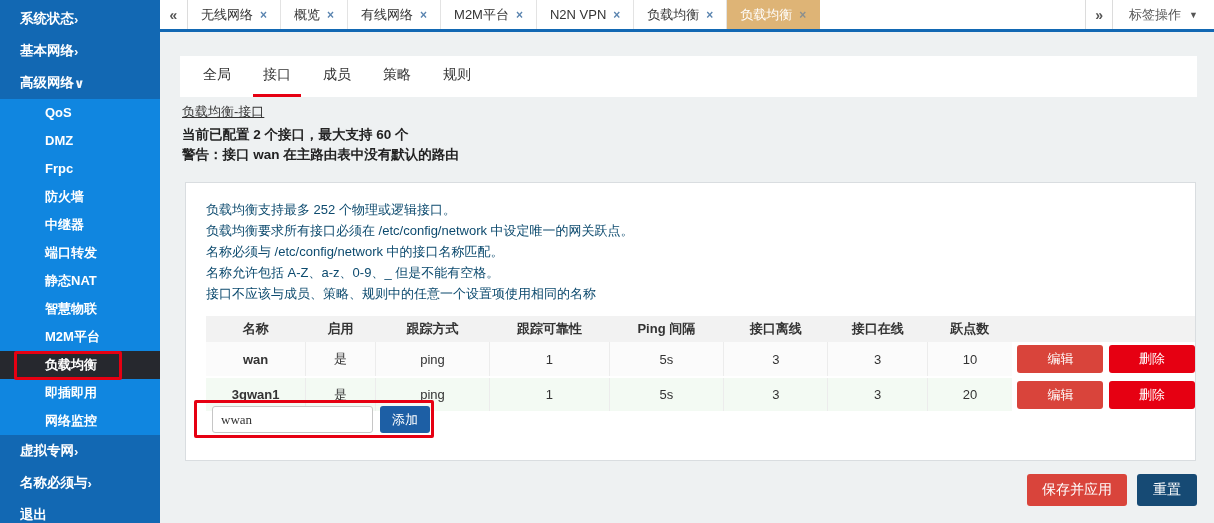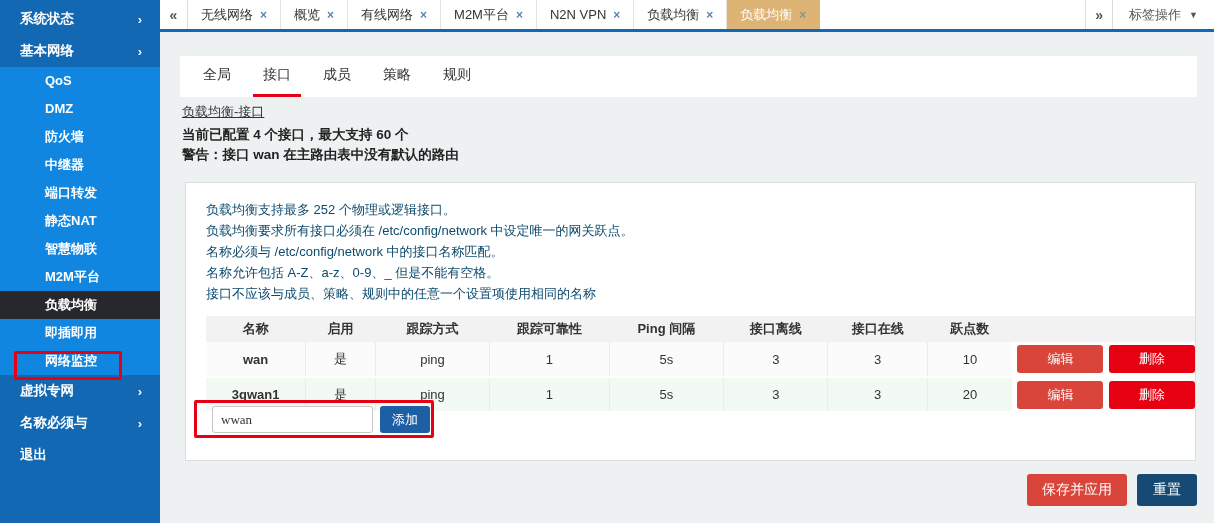--- a/index.html
+++ b/index.html
@@ -11,21 +11,21 @@
     font-size:13px;
     color:#333;
   }
 
   
   .sidebar {
     position:absolute; left:0; top:0; width:160px; height:523px;
     background:#1268b3; color:#fff; z-index:5; padding-top:3px;
   }
   .side-main-item {
-    height:32px; display:flex; align-items:center; justify-content:space-between;
+    height:32px; display:flex; align-items:center; justify-content:flex-start;
     padding:0 18px 0 20px; font-weight:bold; font-size:13.5px; cursor:pointer;
   }
   .side-main-item .arrow { font-size:13px; font-weight:bold; opacity:.95; }
   .side-sub { background:#1086e0; }
   .side-sub-item {
     height:28px; line-height:28px; padding-left:45px;
     font-weight:bold; font-size:13px; cursor:pointer; position:relative;
   }
   .side-sub-item.selected { background:#26282e; }
 
@@ -131,24 +131,29 @@
 
 <div class="sidebar">
   <div class="side-main-item">
     <span>系统状态</span>
     <span class="arrow">›</span>
   </div>
   <div class="side-main-item">
     <span>基本网络</span>
     <span class="arrow">›</span>
   </div>
+  <div class="side-main-item">
+    <span>高级网络</span>
+    <span class="arrow">∨</span>
+  </div>
 
   <div class="side-sub">
     <div class="side-sub-item">QoS</div>
     <div class="side-sub-item">DMZ</div>
+    <div class="side-sub-item">Frpc</div>
     <div class="side-sub-item">防火墙</div>
     <div class="side-sub-item">中继器</div>
     <div class="side-sub-item">端口转发</div>
     <div class="side-sub-item">静态NAT</div>
     <div class="side-sub-item">智慧物联</div>
     <div class="side-sub-item">M2M平台</div>
     <div class="side-sub-item selected">负载均衡</div>
     <div class="side-sub-item">即插即用</div>
     <div class="side-sub-item">网络监控</div>
   </div>
@@ -210,21 +215,21 @@
 
 <div class="section-tabs">
   <div class="section-tab">全局</div>
   <div class="section-tab active">接口</div>
   <div class="section-tab">成员</div>
   <div class="section-tab">策略</div>
   <div class="section-tab">规则</div>
 </div>
 
 <div class="subtitle">负载均衡-接口</div>
-<div class="info-line">当前已配置 4 个接口，最大支持 60 个</div>
+<div class="info-line">当前已配置 2 个接口，最大支持 60 个</div>
 <div class="warn-line">警告：接口 wan 在主路由表中没有默认的路由</div>
 
 <div class="panel">
   <div class="desc">
     <div>负载均衡支持最多 252 个物理或逻辑接口。</div>
     <div>负载均衡要求所有接口必须在 /etc/config/network 中设定唯一的网关跃点。</div>
     <div>名称必须与 /etc/config/network 中的接口名称匹配。</div>
     <div>名称允许包括 A-Z、a-z、0-9、_ 但是不能有空格。</div>
     <div>接口不应该与成员、策略、规则中的任意一个设置项使用相同的名称</div>
   </div>

